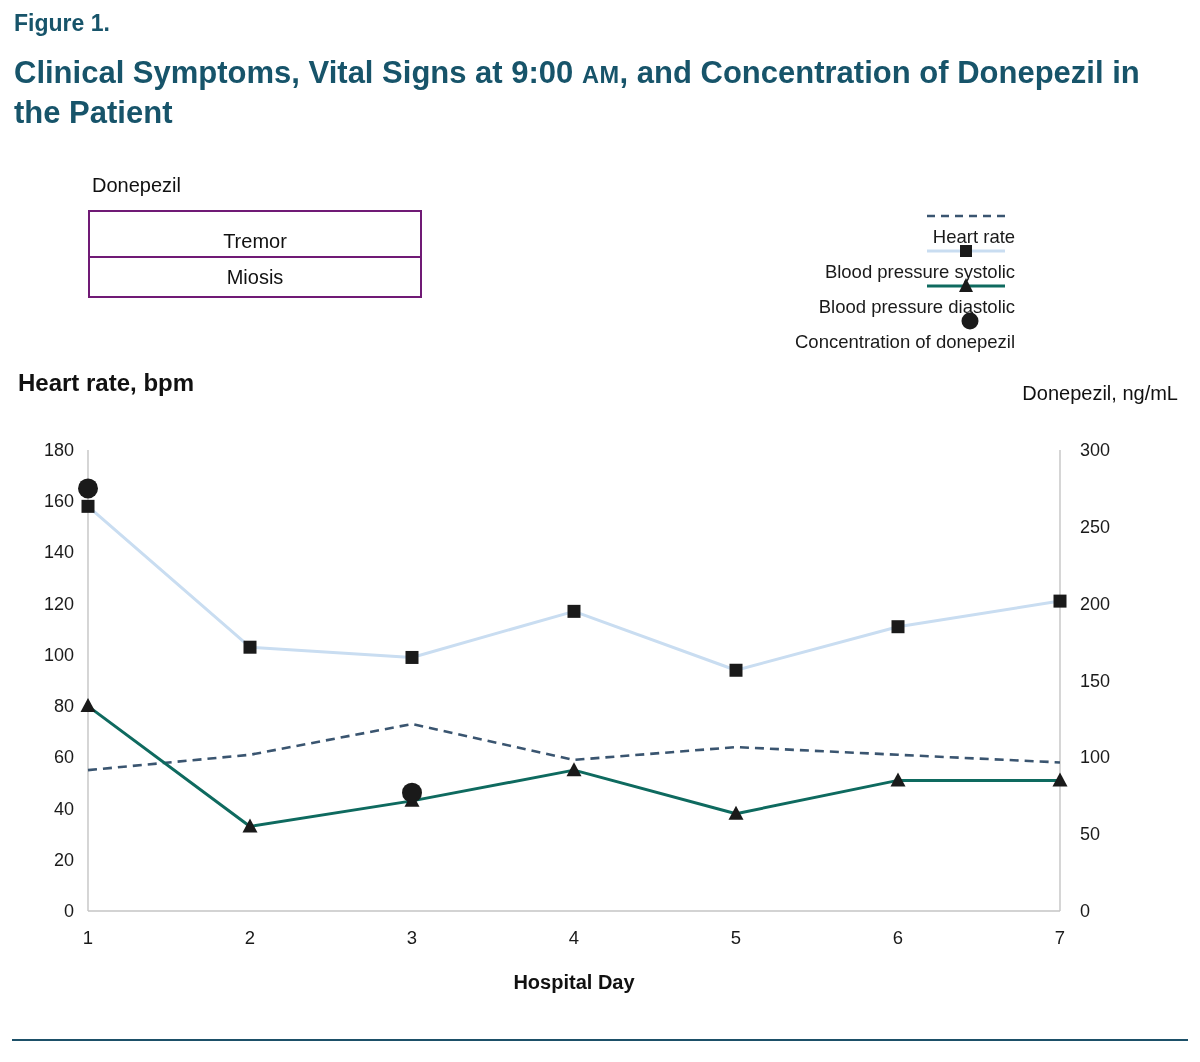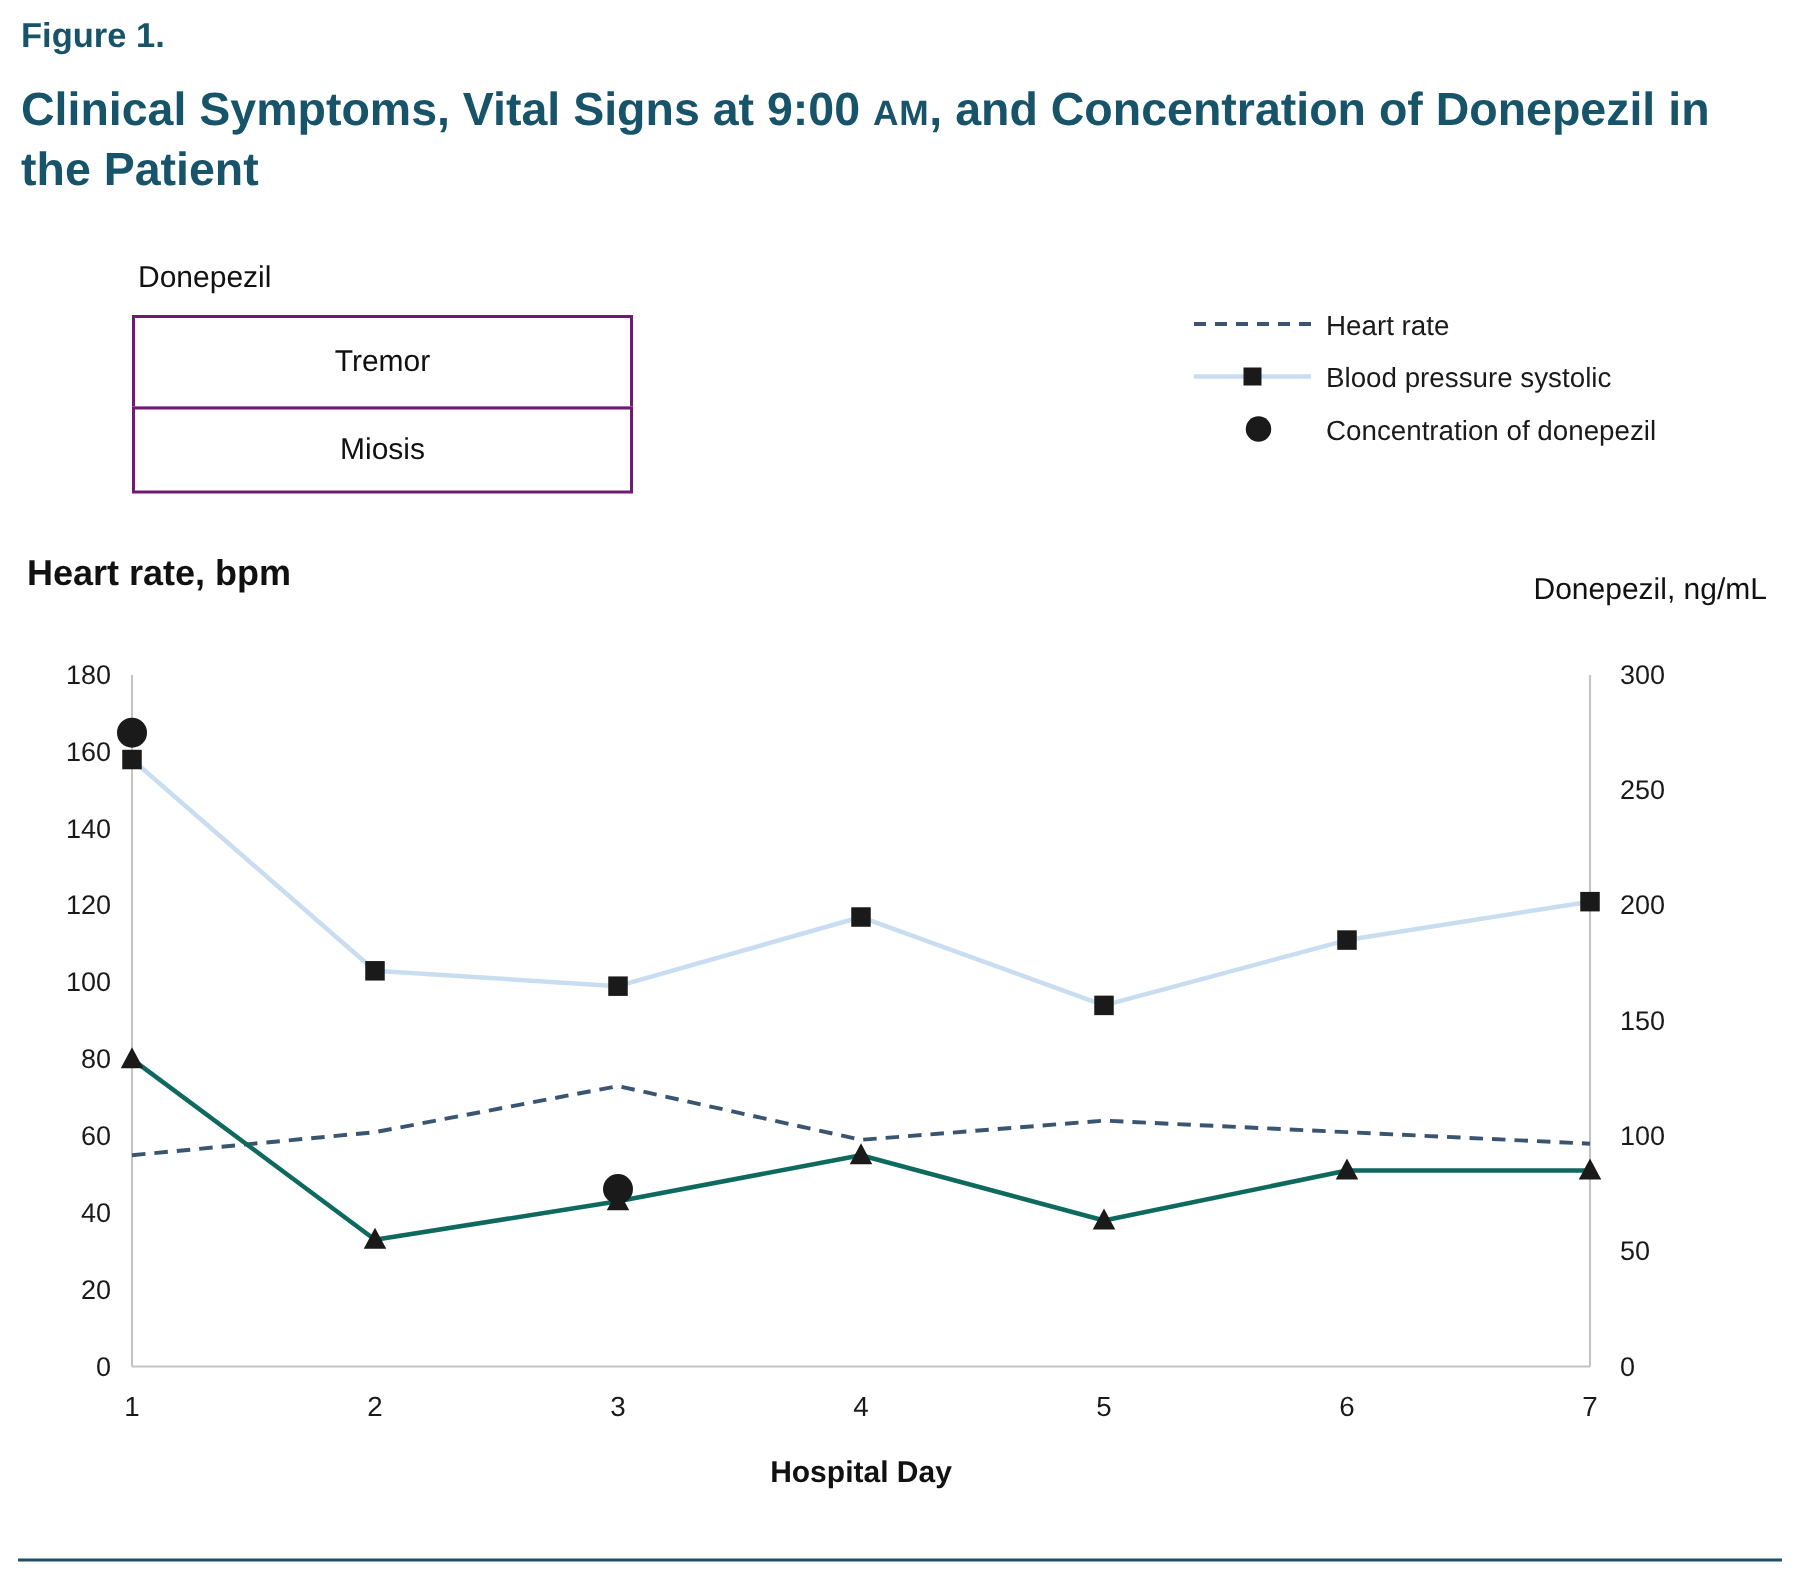--- a/index.html
+++ b/index.html
@@ -11,24 +11,24 @@
   .page{position:relative;width:1200px;height:1062px;background:#fff;overflow:hidden;}
 
   .figure-label{position:absolute;left:14px;top:10px;font-size:23px;font-weight:bold;color:var(--title);}
   .figure-title{position:absolute;left:14px;top:53px;width:1162px;font-size:31px;font-weight:bold;color:var(--title);line-height:1.3;}
   .figure-title .smallcaps{font-size:0.76em;letter-spacing:0.5px;}
 
   .symptoms-label{position:absolute;left:92px;top:174px;font-size:20px;color:#111;}
   .symptom-box{position:absolute;left:88px;width:334px;border:2px solid #701a75;box-sizing:border-box;
     display:flex;align-items:center;justify-content:center;font-size:20px;color:#111;background:#fff;}
   .symptom-box.tremor{top:210px;height:63px;}
-  .symptom-box.miosis{top:271px;height:58px;}
+  .symptom-box.miosis{top:256px;height:42px;}
 
   .legend{position:absolute;left:795px;top:206px;}
-  .legend-row{display:flex;align-items:flex-start;height:35px;}
+  .legend-row{display:flex;align-items:flex-end;height:35px;flex-direction:column;}
   .legend-swatch{width:80px;height:20px;margin-right:9px;flex:0 0 auto;}
   .legend-text{font-size:18.5px;color:#1a1a1a;white-space:nowrap;}
   .sw-line{fill:none;stroke-width:3;}
   .sw-hr{fill:none;stroke:var(--s0);stroke-width:2.6;stroke-dasharray:8 6;}
   .sw-sys{stroke:var(--s1);}
   .sw-dia{stroke:var(--s2);}
   .sw-mk{fill:var(--mk);}
 
   .left-axis-title{position:absolute;left:18px;top:366px;font-size:24px;font-weight:bold;color:#111;line-height:1.45;}
   .right-axis-title{position:absolute;right:22px;top:382px;font-size:20px;font-weight:normal;color:#111;text-align:right;}
@@ -58,20 +58,27 @@
           <line class="sw-hr" x1="1" y1="10" x2="79" y2="10"></line>
         </svg>
       <span class="legend-text">Heart rate</span>
     </div>
     <div class="legend-row">
       <svg class="legend-swatch" viewBox="0 0 80 20">
           <line class="sw-line sw-sys" x1="1" y1="10" x2="79" y2="10"></line>
           <rect class="sw-mk" x="34" y="4" width="12" height="12"></rect>
         </svg>
       <span class="legend-text">Blood pressure systolic</span>
+    </div>
+    <div class="legend-row">
+      <svg class="legend-swatch" viewBox="0 0 80 20">
+          <line class="sw-line sw-dia" x1="1" y1="10" x2="79" y2="10"></line>
+          <polygon class="sw-mk" points="40,2 47,16 33,16"></polygon>
+        </svg>
+      <span class="legend-text">Blood pressure diastolic</span>
     </div>
     <div class="legend-row">
       <svg class="legend-swatch" viewBox="0 0 80 20">
           <circle class="sw-mk" cx="44" cy="10" r="8.5"></circle>
         </svg>
       <span class="legend-text">Concentration of donepezil</span>
     </div>
   </div>
 
   <div class="left-axis-title">

